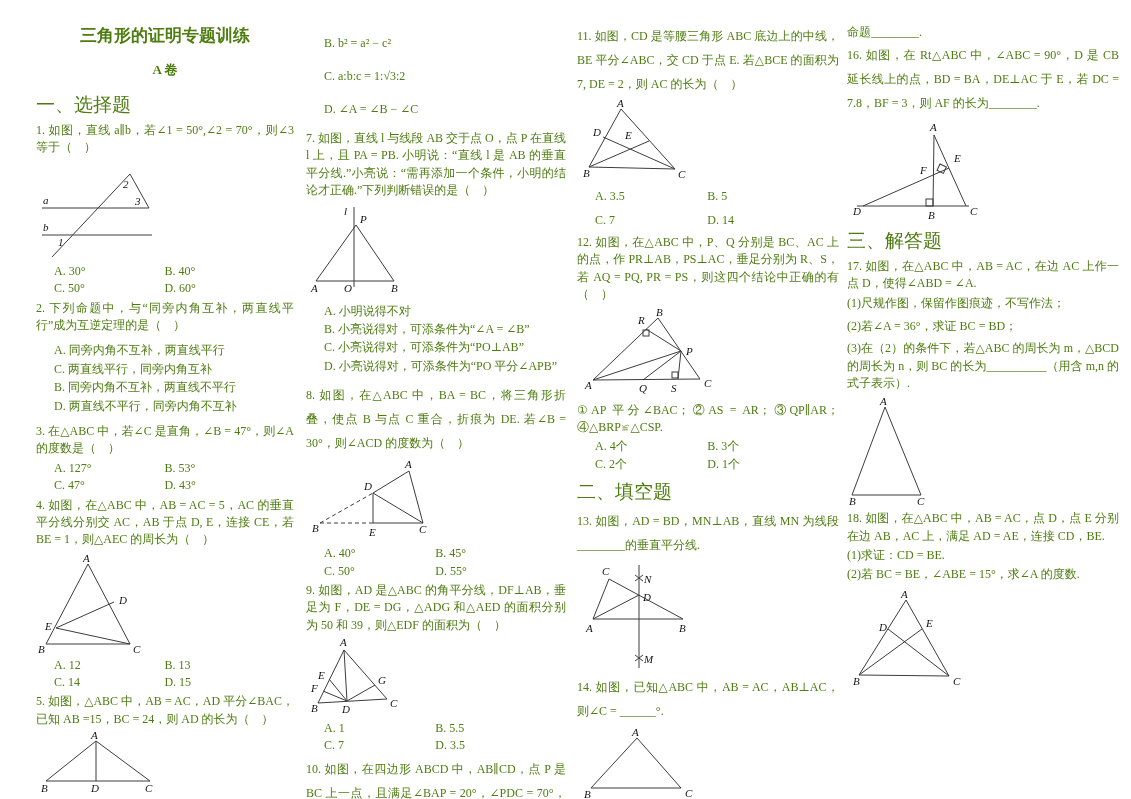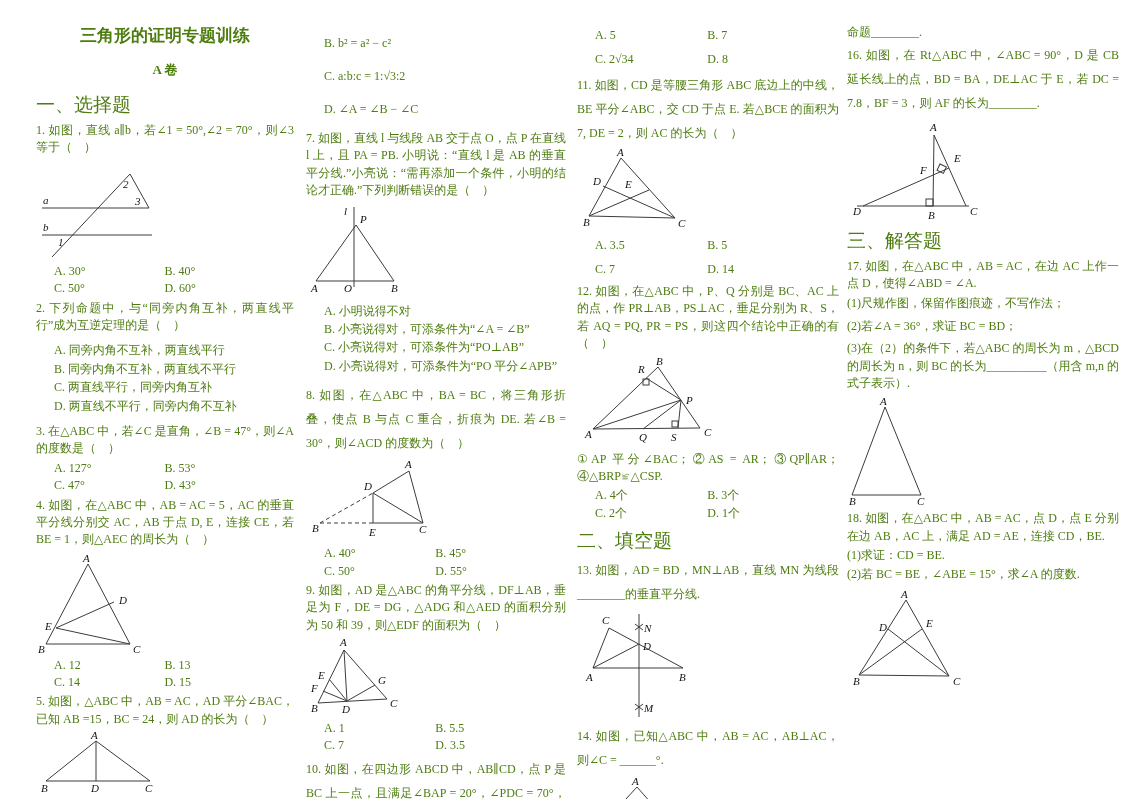--- a/index.html
+++ b/index.html
@@ -49,22 +49,22 @@
       </svg>
       <div class="opts2">
         <div class="opt">A. 30°</div>
         <div class="opt">B. 40°</div>
         <div class="opt">C. 50°</div>
         <div class="opt">D. 60°</div>
       </div>
       <div class="para">2. 下列命题中，与“同旁内角互补，两直线平行”成为互逆定理的是（　）</div>
       <div class="opts1">
         <div class="opt">A. 同旁内角不互补，两直线平行</div>
+        <div class="opt">C. 两直线平行，同旁内角互补</div>
         <div class="opt">B. 同旁内角不互补，两直线不平行</div>
-        <div class="opt">C. 两直线平行，同旁内角互补</div>
         <div class="opt">D. 两直线不平行，同旁内角不互补</div>
       </div>
       <div class="para">3. 在△ABC 中，若∠C 是直角，∠B = 47°，则∠A 的度数是（　）</div>
       <div class="opts2">
         <div class="opt">A. 127°</div>
         <div class="opt">B. 53°</div>
         <div class="opt">C. 47°</div>
         <div class="opt">D. 43°</div>
       </div>
       <div class="para">4. 如图，在△ABC 中，AB = AC = 5，AC 的垂直平分线分别交 AC，AB 于点 D, E，连接 CE，若 BE = 1，则△AEC 的周长为（　）</div>
@@ -168,26 +168,20 @@
       </svg>
       <div class="opts2">
         <div class="opt">A. 1</div>
         <div class="opt">B. 5.5</div>
         <div class="opt">C. 7</div>
         <div class="opt">D. 3.5</div>
       </div>
       <div class="para wide">10. 如图，在四边形 ABCD 中，AB∥CD，点 P 是 BC 上一点，且满足∠BAP = 20°，∠PDC = 70°，若 AP = 6，DP = 10，则 AD 的长为（　）</div>
     </div>
   <div class="col col-3">
-      <div class="opts2 wide">
-        <div class="opt">A. 5</div>
-        <div class="opt">B. 7</div>
-        <div class="opt">C. 2√34</div>
-        <div class="opt">D. 8</div>
-      </div>
       <div class="para wide">11. 如图，CD 是等腰三角形 ABC 底边上的中线，BE 平分∠ABC，交 CD 于点 E. 若△BCE 的面积为 7, DE = 2，则 AC 的长为（　）</div>
       <svg width="105" height="82" viewBox="0 0 105 82" class="fig">
         <line x1="38" y1="10" x2="6" y2="68"></line>
         <line x1="38" y1="10" x2="92" y2="70"></line>
         <line x1="6" y1="68" x2="92" y2="70"></line>
         <line x1="92" y1="70" x2="20" y2="38"></line>
         <line x1="6" y1="68" x2="66" y2="42"></line>
         <text x="34" y="8">A</text>
         <text x="10" y="37">D</text>
         <text x="42" y="40">E</text>

